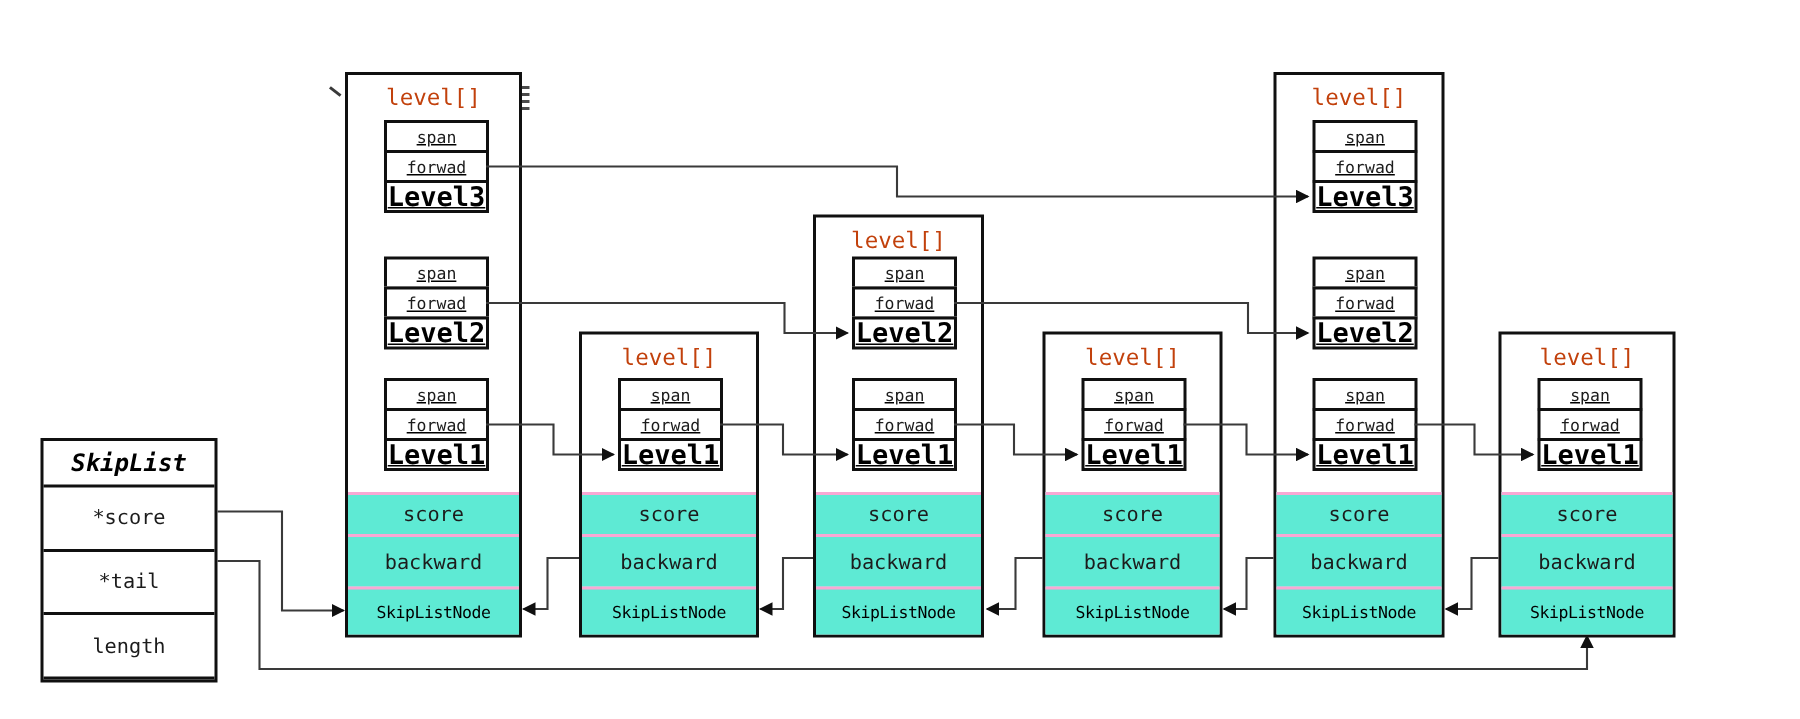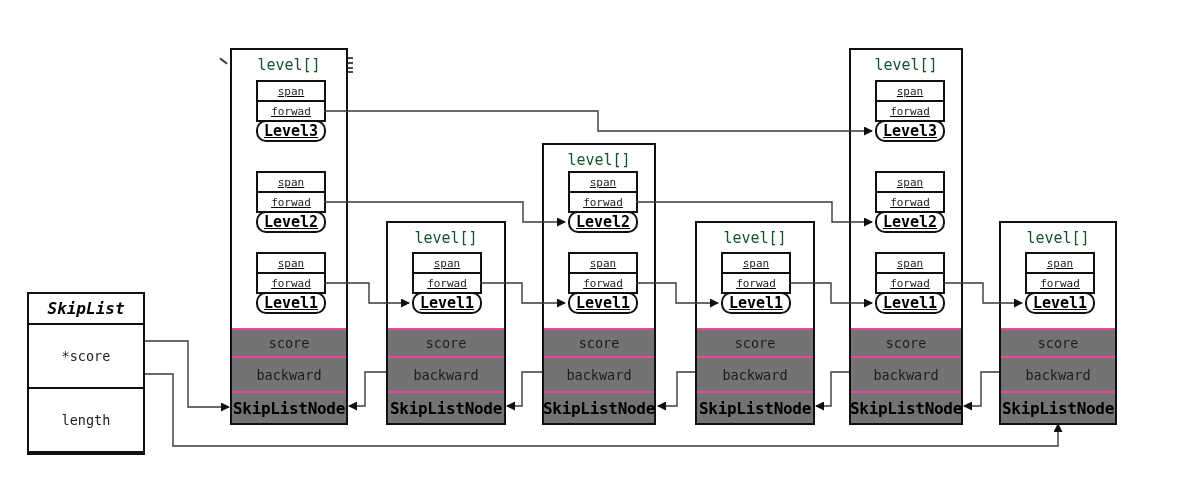--- a/index.html
+++ b/index.html
@@ -2,29 +2,29 @@
 <html><head>
 <meta charset="utf-8">
 <style>
   html,body{margin:0;padding:0;background:#fff;}
   #canvas{position:relative;width:1200px;height:479px;background:#ffffff;
           font-family:"DejaVu Sans Mono",monospace;overflow:hidden;}
   #wires{position:absolute;left:0;top:0;width:1200px;height:479px;pointer-events:none;z-index:6;}
   #wires polyline{fill:none;stroke:#3a3a3a;stroke-width:1.4;}
 
   .col-box{position:absolute;border:2px solid #101010;background:#fff;box-sizing:border-box;z-index:1;}
-  .col-title{position:absolute;left:0;width:100%;text-align:center;font-size:15px;color:#14532d;}
+  .col-title{position:absolute;left:0;width:100%;text-align:center;font-size:15px;color:#c2410c;}
   .mini-group{position:absolute;text-decoration:underline;}
   .mini-row{box-sizing:border-box;height:22px;border:2px solid #101010;margin-top:-2px;
             display:flex;align-items:center;justify-content:center;font-size:11px;color:#1c1c1c;background:#fff;}
   .mini-row.first{margin-top:0;}
-  .mini-row.lvl{font-weight:bold;font-size:15px;color:#000;border-radius:10px;}
-  .col-row{position:absolute;width:100%;border-top:2px solid #ec4899;box-sizing:border-box;
-           display:flex;align-items:center;justify-content:center;font-size:13.5px;color:#1c1c1c;background:#737373;}
-  .col-row.footer{font-weight:bold;color:#000;font-size:16px;letter-spacing:-0.3px;}
+  .mini-row.lvl{font-weight:bold;font-size:18px;color:#000;}
+  .col-row{position:absolute;width:100%;border-top:2px solid #f9a8d4;box-sizing:border-box;
+           display:flex;align-items:center;justify-content:center;font-size:13.5px;color:#1c1c1c;background:#5eead4;}
+  .col-row.footer{font-weight:normal;color:#000;font-size:11px;letter-spacing:-0.3px;}
 
   .sl-box{position:absolute;border:2px solid #101010;background:#fff;box-sizing:border-box;
           display:flex;flex-direction:column;z-index:1;}
   .sl-title{display:flex;align-items:center;justify-content:center;font-weight:bold;font-size:16px;
             border-bottom:2px solid #101010;color:#000;}
   .sl-row{flex:1;display:flex;align-items:center;justify-content:center;font-size:13.5px;
           border-bottom:2px solid #101010;color:#1c1c1c;}
   .sl-row.last{border-bottom:none;}
 
   .artifact{position:absolute;z-index:2;}
@@ -53,20 +53,21 @@
       <polyline points="943,283 983,283 983,303 1022,303" marker-end="url(#ah)"></polyline>
       <polyline points="386,372 365,372 365,406 349,406" marker-end="url(#ah)"></polyline>
       <polyline points="542,372 522,372 522,406 507,406" marker-end="url(#ah)"></polyline>
       <polyline points="695,372 677,372 677,406 658,406" marker-end="url(#ah)"></polyline>
       <polyline points="849,372 831,372 831,406 816,406" marker-end="url(#ah)"></polyline>
       <polyline points="999,372 981,372 981,406 964,406" marker-end="url(#ah)"></polyline>
     </svg>
 <div class="sl-box" style="left: 27px; top: 292px; width: 118px; height: 163px;">
       <div class="sl-title" style="height: 29px; flex: 0 0 auto; font-style: italic;">SkipList</div>
       <div class="sl-row">*score</div>
+      <div class="sl-row">*tail</div>
       <div class="sl-row">length</div>
     </div>
     <div class="col-box" style="left: 230px; top: 48px; width: 118px; height: 377px;">
       <div class="col-title" style="top: 6px;">level[]</div>
       <div class="mini-group" style="left: 24px; top: 30px; width: 70px;">
         <div class="mini-row first">span</div>
         <div class="mini-row">forwad</div>
         <div class="mini-row lvl">Level3</div>
       </div>
       <div class="mini-group" style="left: 24px; top: 121px; width: 70px;">

